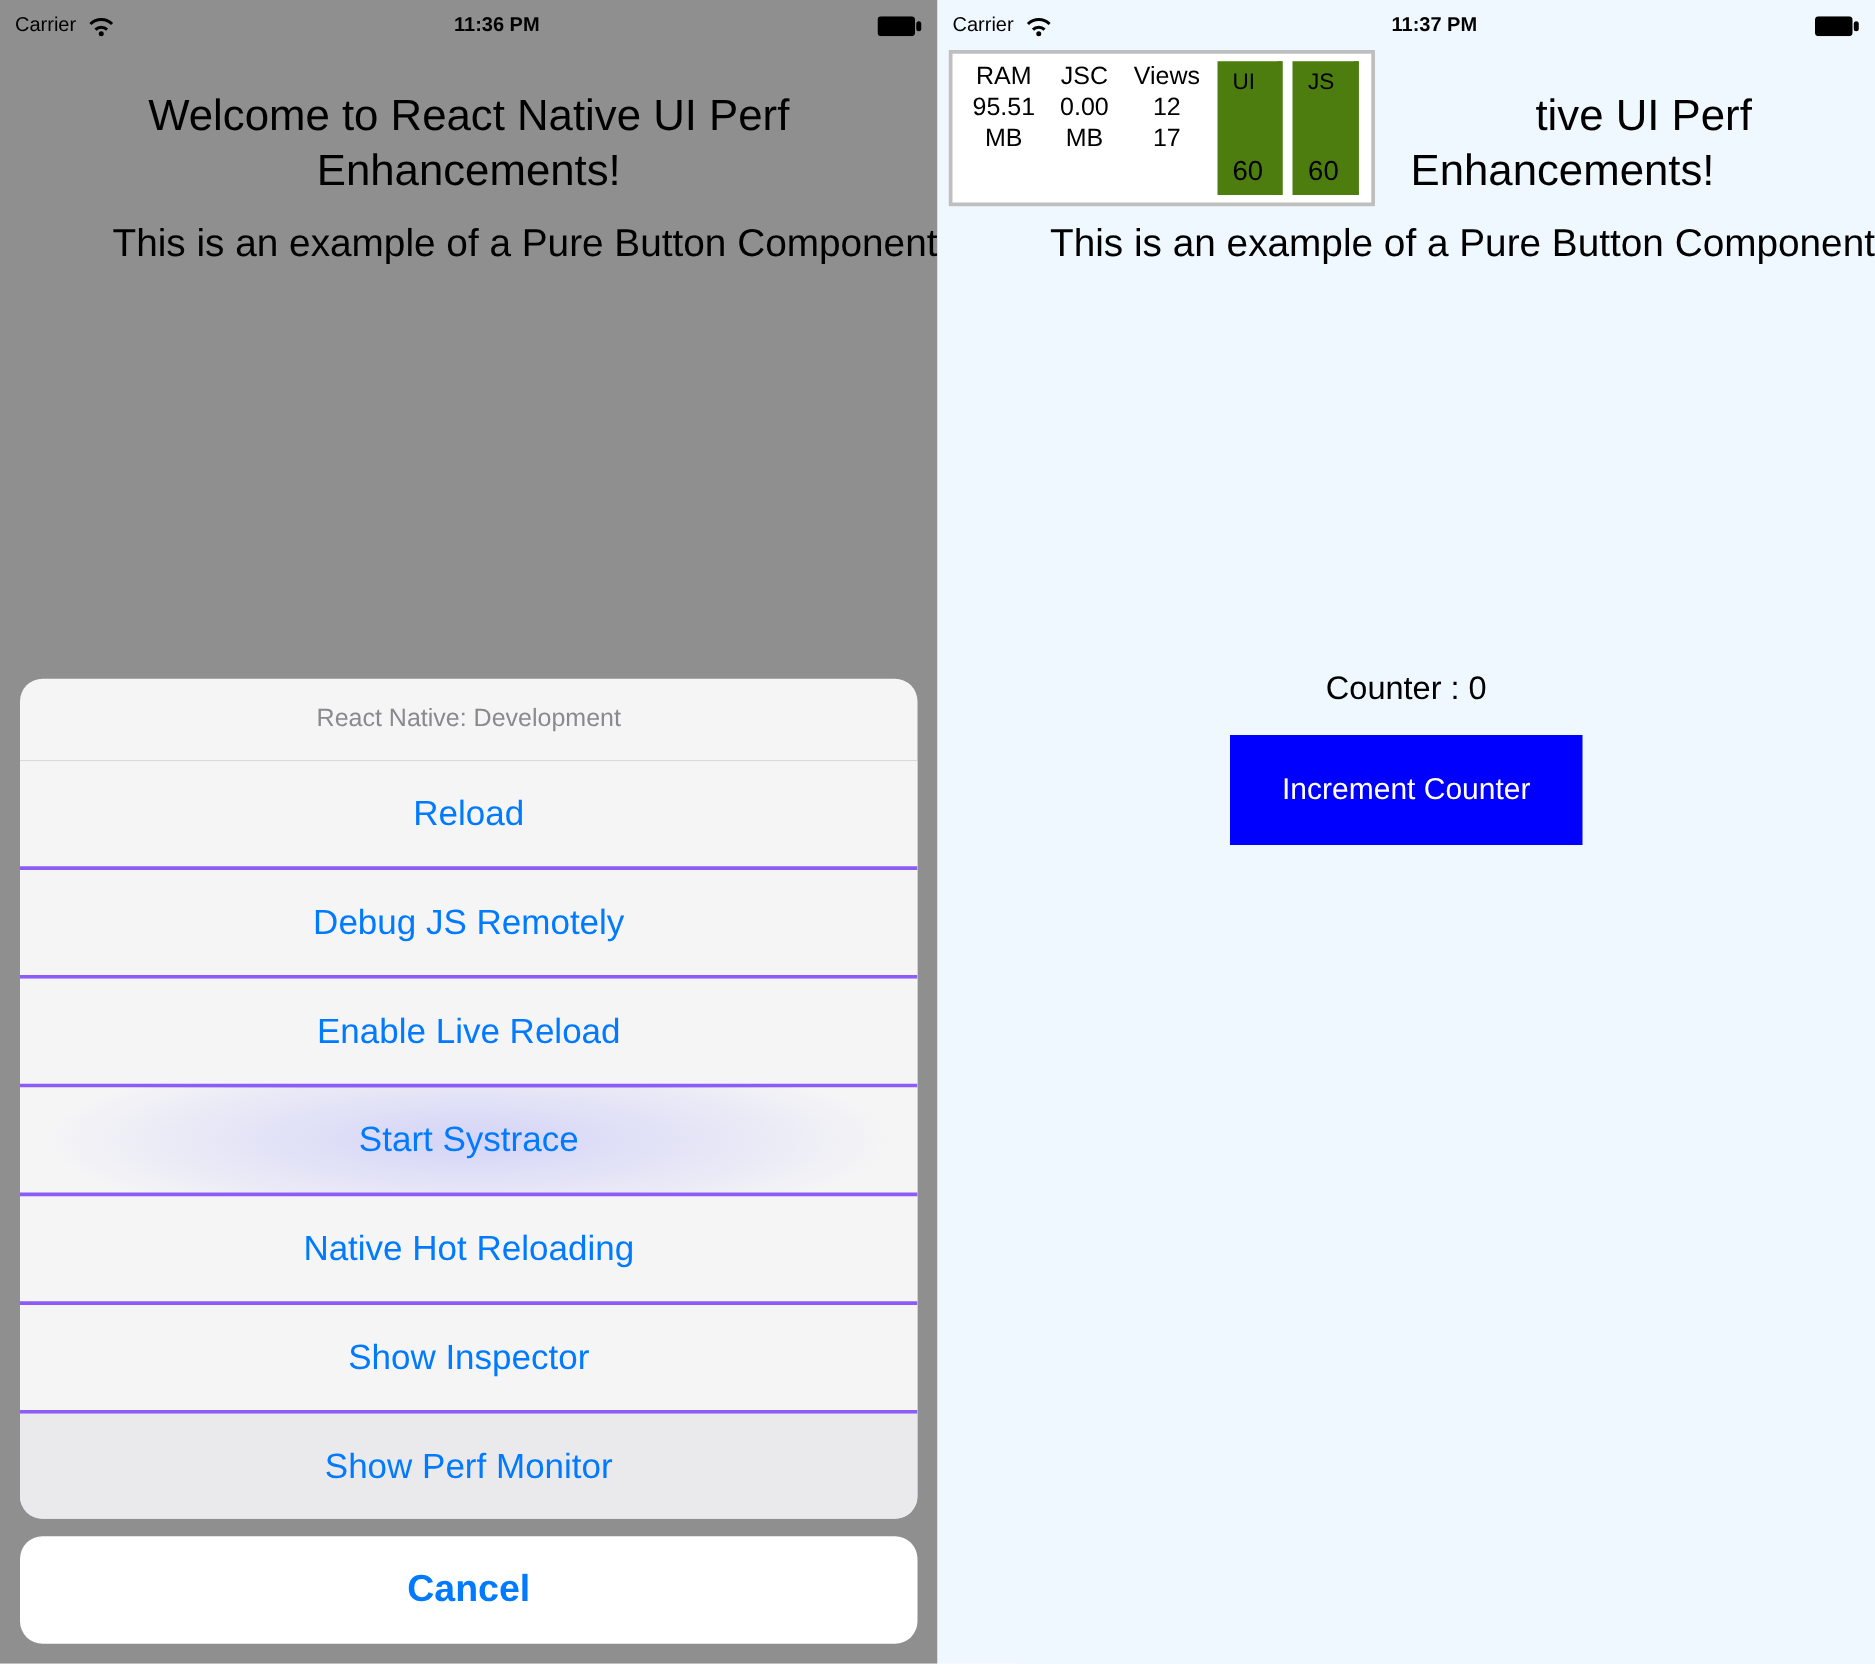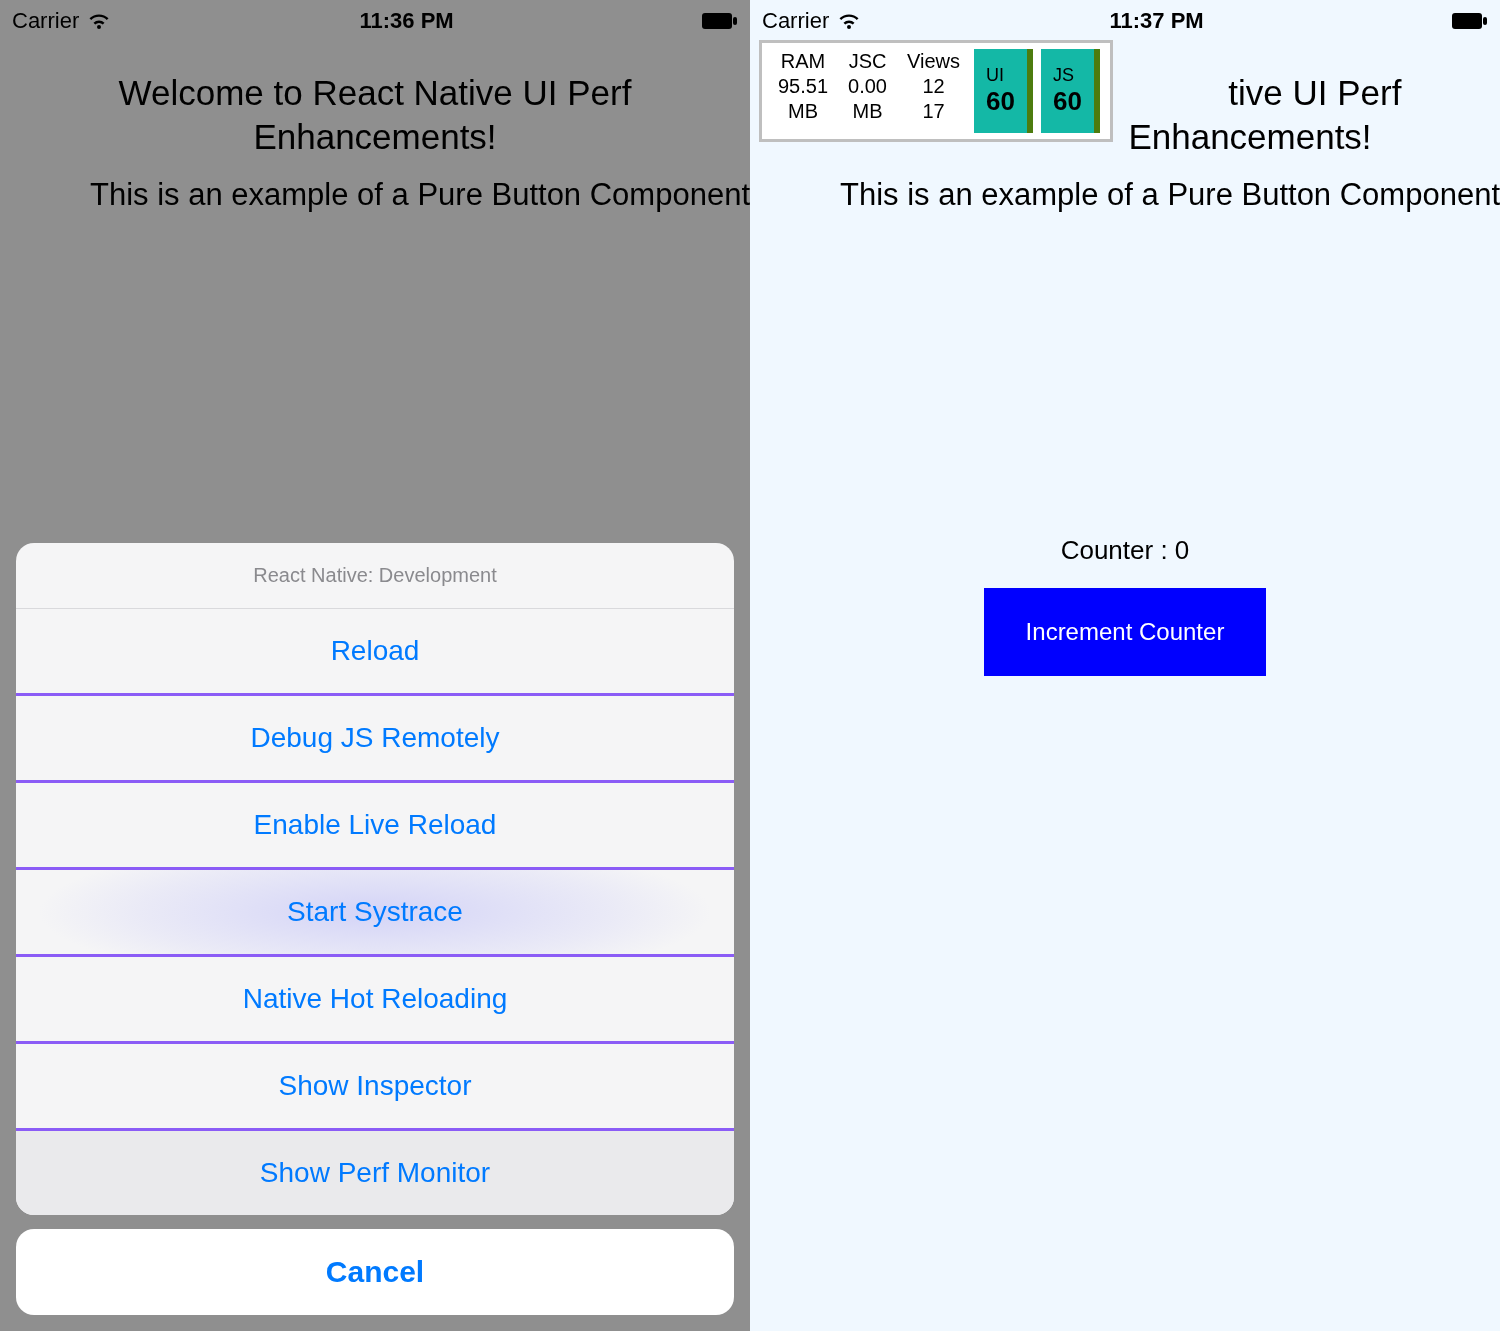--- a/index.html
+++ b/index.html
@@ -19,21 +19,21 @@
     .phone-left { background: #8f8f8f; }
     .phone-right { background: #f0f8ff; }
 
     
     .statusbar {
       display: flex;
       justify-content: space-between;
       align-items: center;
       padding: 6px 12px 0 12px;
       height: 36px;
-      font-size: 22px;
+      font-size: 16px;
       font-weight: 400;
       color: #000;
     }
     .statusbar .left { display: flex; align-items: center; gap: 8px; }
     .statusbar .center { font-weight: 600; }
     .statusbar .right { display: flex; align-items: center; }
     .wifi-icon svg, .battery-icon svg { display: block; }
 
     
     .content {
@@ -111,27 +111,27 @@
       font-size: 20px;
       color: #000;
       z-index: 5;
     }
     .perf .col {
       text-align: center;
       padding: 2px 10px;
       line-height: 1.25;
     }
     .perf .fps {
-      background: #14b8a6;
+      background: #4d7c0f;
       margin: 2px 4px;
-      padding: 16px 12px;
-      border-right: 6px solid #4d7c0f;
+      padding: 6px 12px;
+      border-right: 4px solid #4d7c0f;
     }
     .perf .fps .hdr { font-size: 18px; }
-    .perf .fps .val { font-size: 26px; font-weight: 700; }
+    .perf .fps .val { font-size: 22px; font-weight: 400; margin-top: 48px; }
 
     
     .counter-area {
       position: absolute;
       top: 535px;
       left: 0; right: 0;
       text-align: center;
     }
     .counter-text { font-size: 26px; margin-bottom: 22px; }
     .inc-btn {

